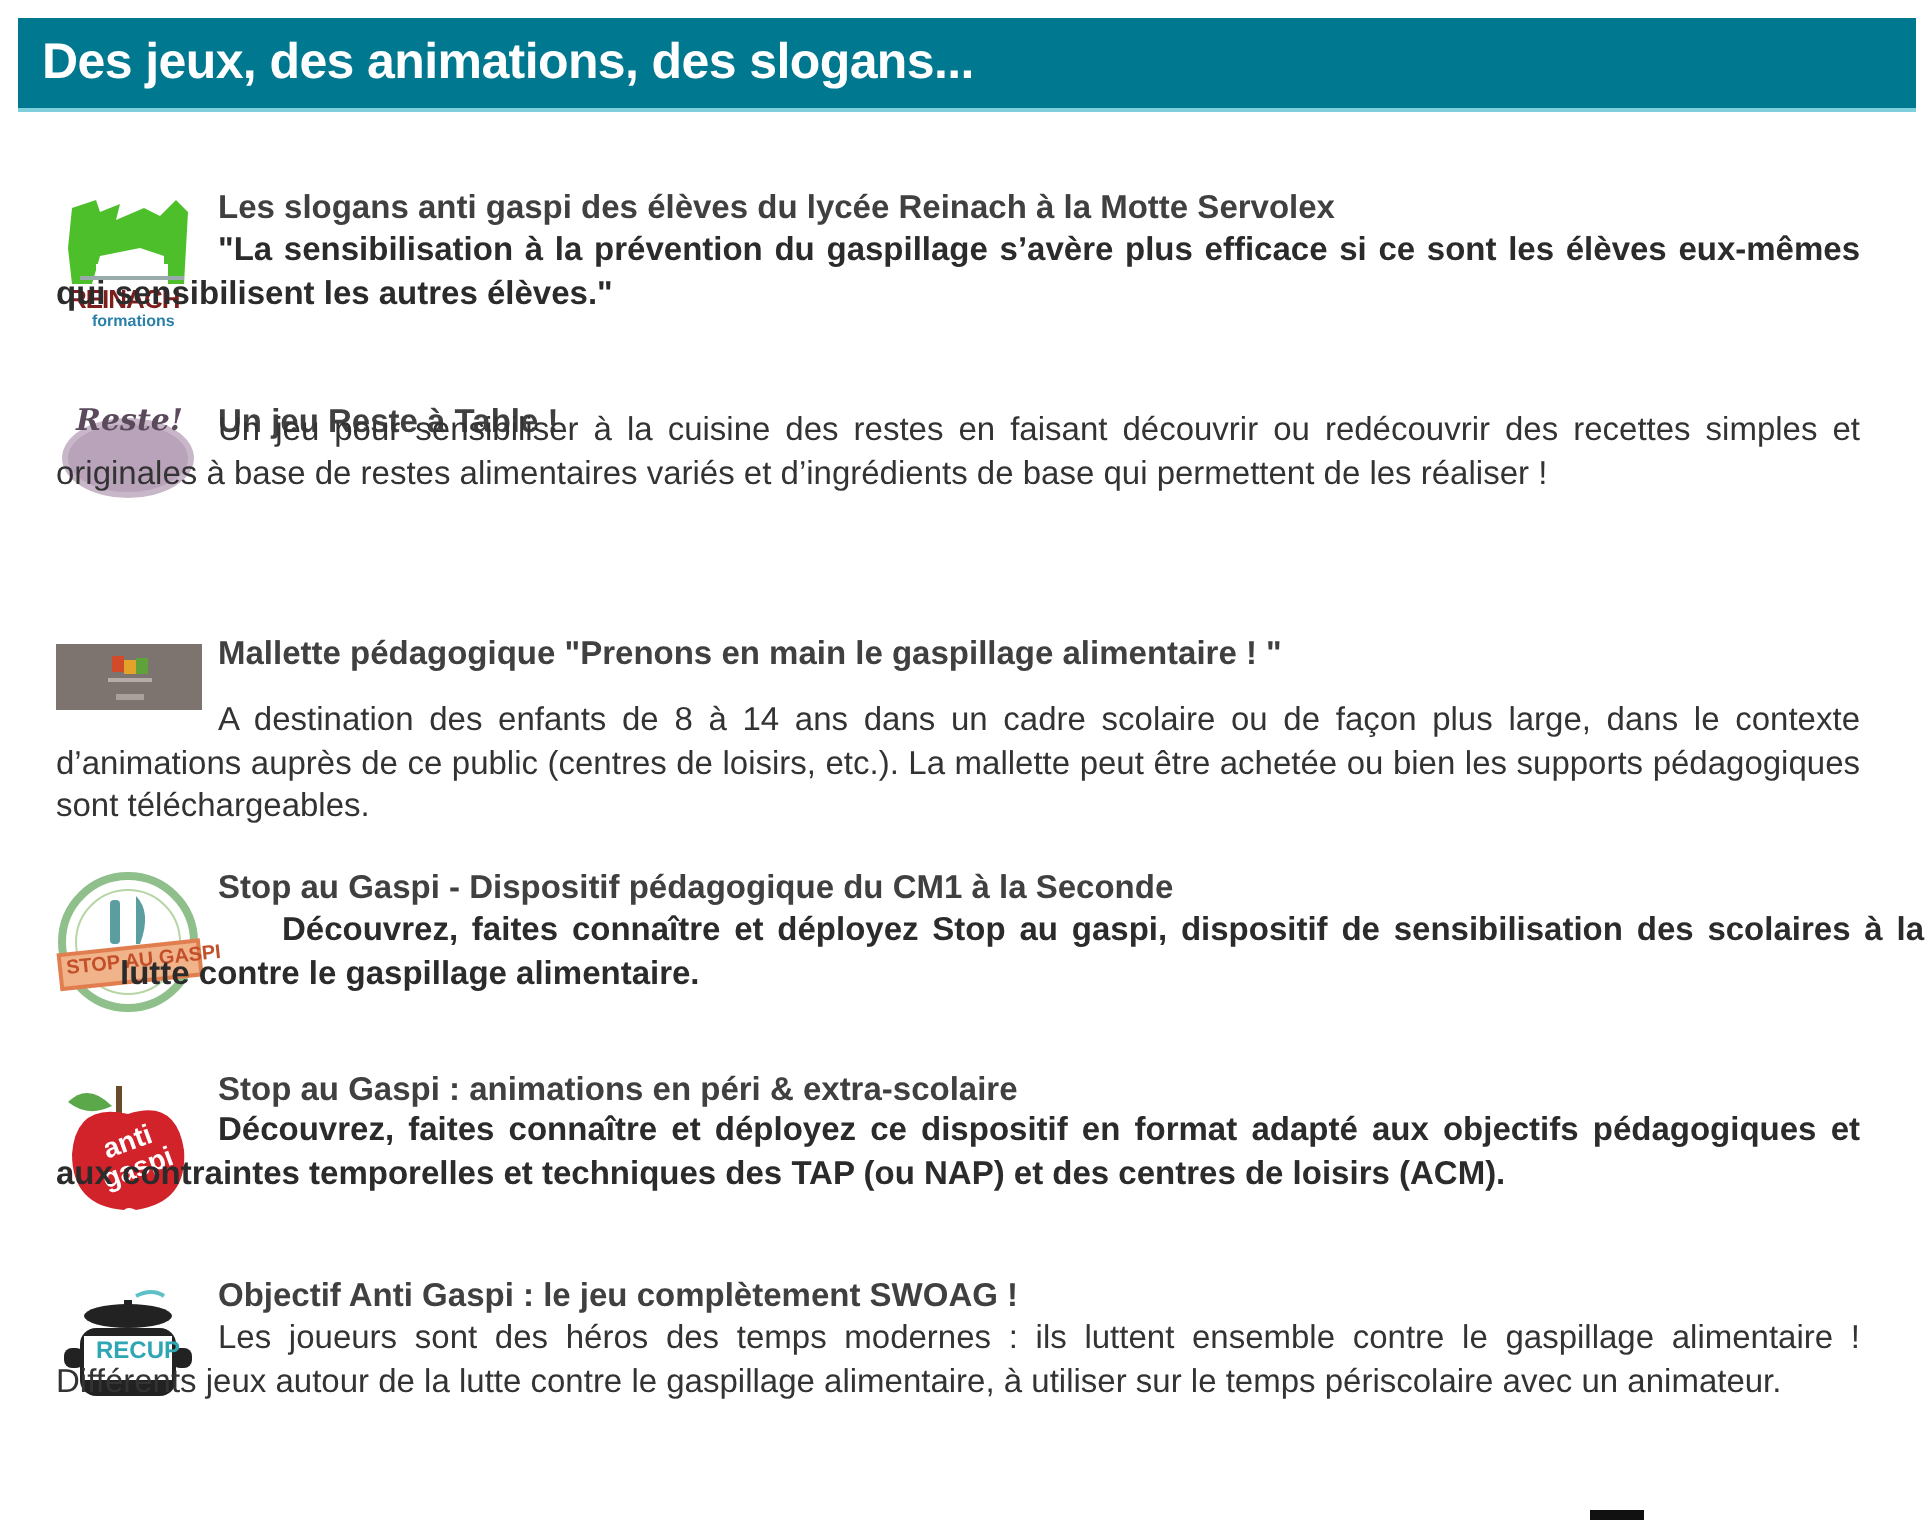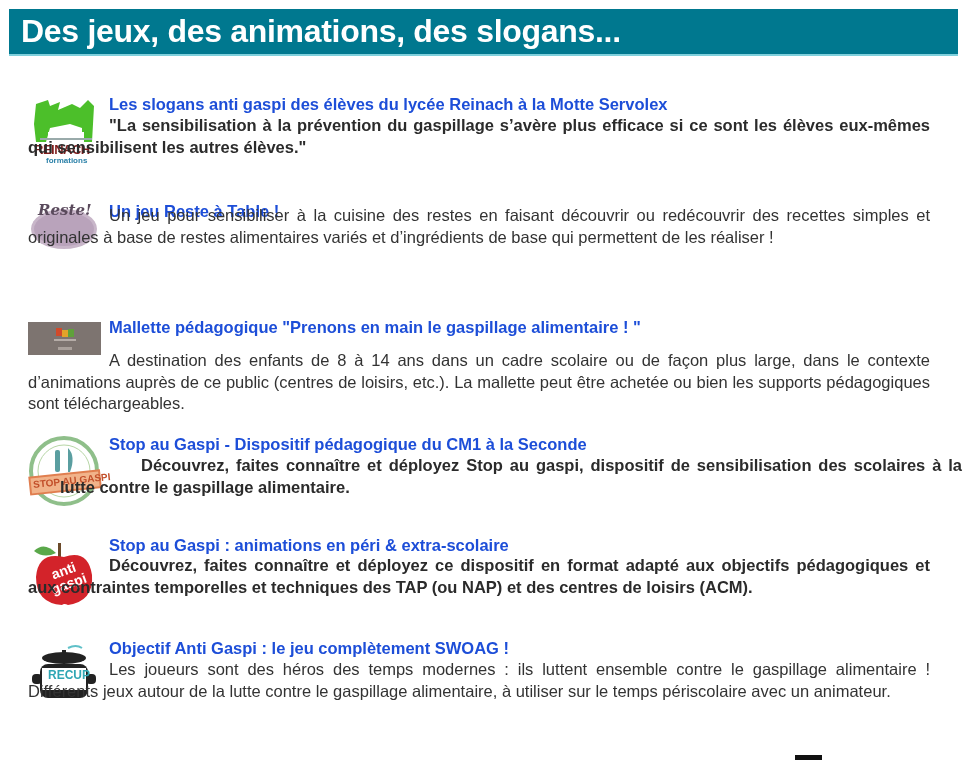--- a/index.html
+++ b/index.html
@@ -1,24 +1,24 @@
 <!DOCTYPE html>
 <html><head>
 <meta charset="utf-8">
 <style>
   html, body { margin:0; padding:0; background:#ffffff; }
   body { width:966px; height:760px; overflow:hidden; position:relative;
          font-family:"Liberation Sans", "DejaVu Sans", sans-serif; }
   .header { position:absolute; left:9px; top:9px; width:949px; height:47px;
             background:#00788f; border-bottom:2px solid #7fd0dc; box-sizing:border-box; }
   .header h1 { margin:0; padding:0 0 0 12px; line-height:45px; color:#ffffff;
-               font-size:32px; font-weight:bold; letter-spacing:-0.3px; }
+               font-size:25px; font-weight:bold; letter-spacing:-0.3px; }
   .item { position:absolute; left:28px; width:902px; }
   .thumb { position:absolute; left:0; top:0; width:74px; height:74px; }
-  .title { position:absolute; left:81px; top:0; color:#1d4ed8; font-weight:bold;
+  .title { position:absolute; left:81px; top:0; color:#404040; font-weight:bold;
            font-size:16.5px; line-height:21px; white-space:nowrap; margin:0; }
   .desc { margin:0; font-size:16.5px; line-height:21.5px; color:#333333;
           text-align:justify; text-indent:81px; }
   .desc.bold { font-weight:bold; color:#2b2b2b; }
   .descwrap { position:absolute; left:0; width:902px; }
   .bottom-mark { position:absolute; left:795px; top:755px; width:27px; height:5px; background:#111; }
 </style>
 </head>
 <body>
 

